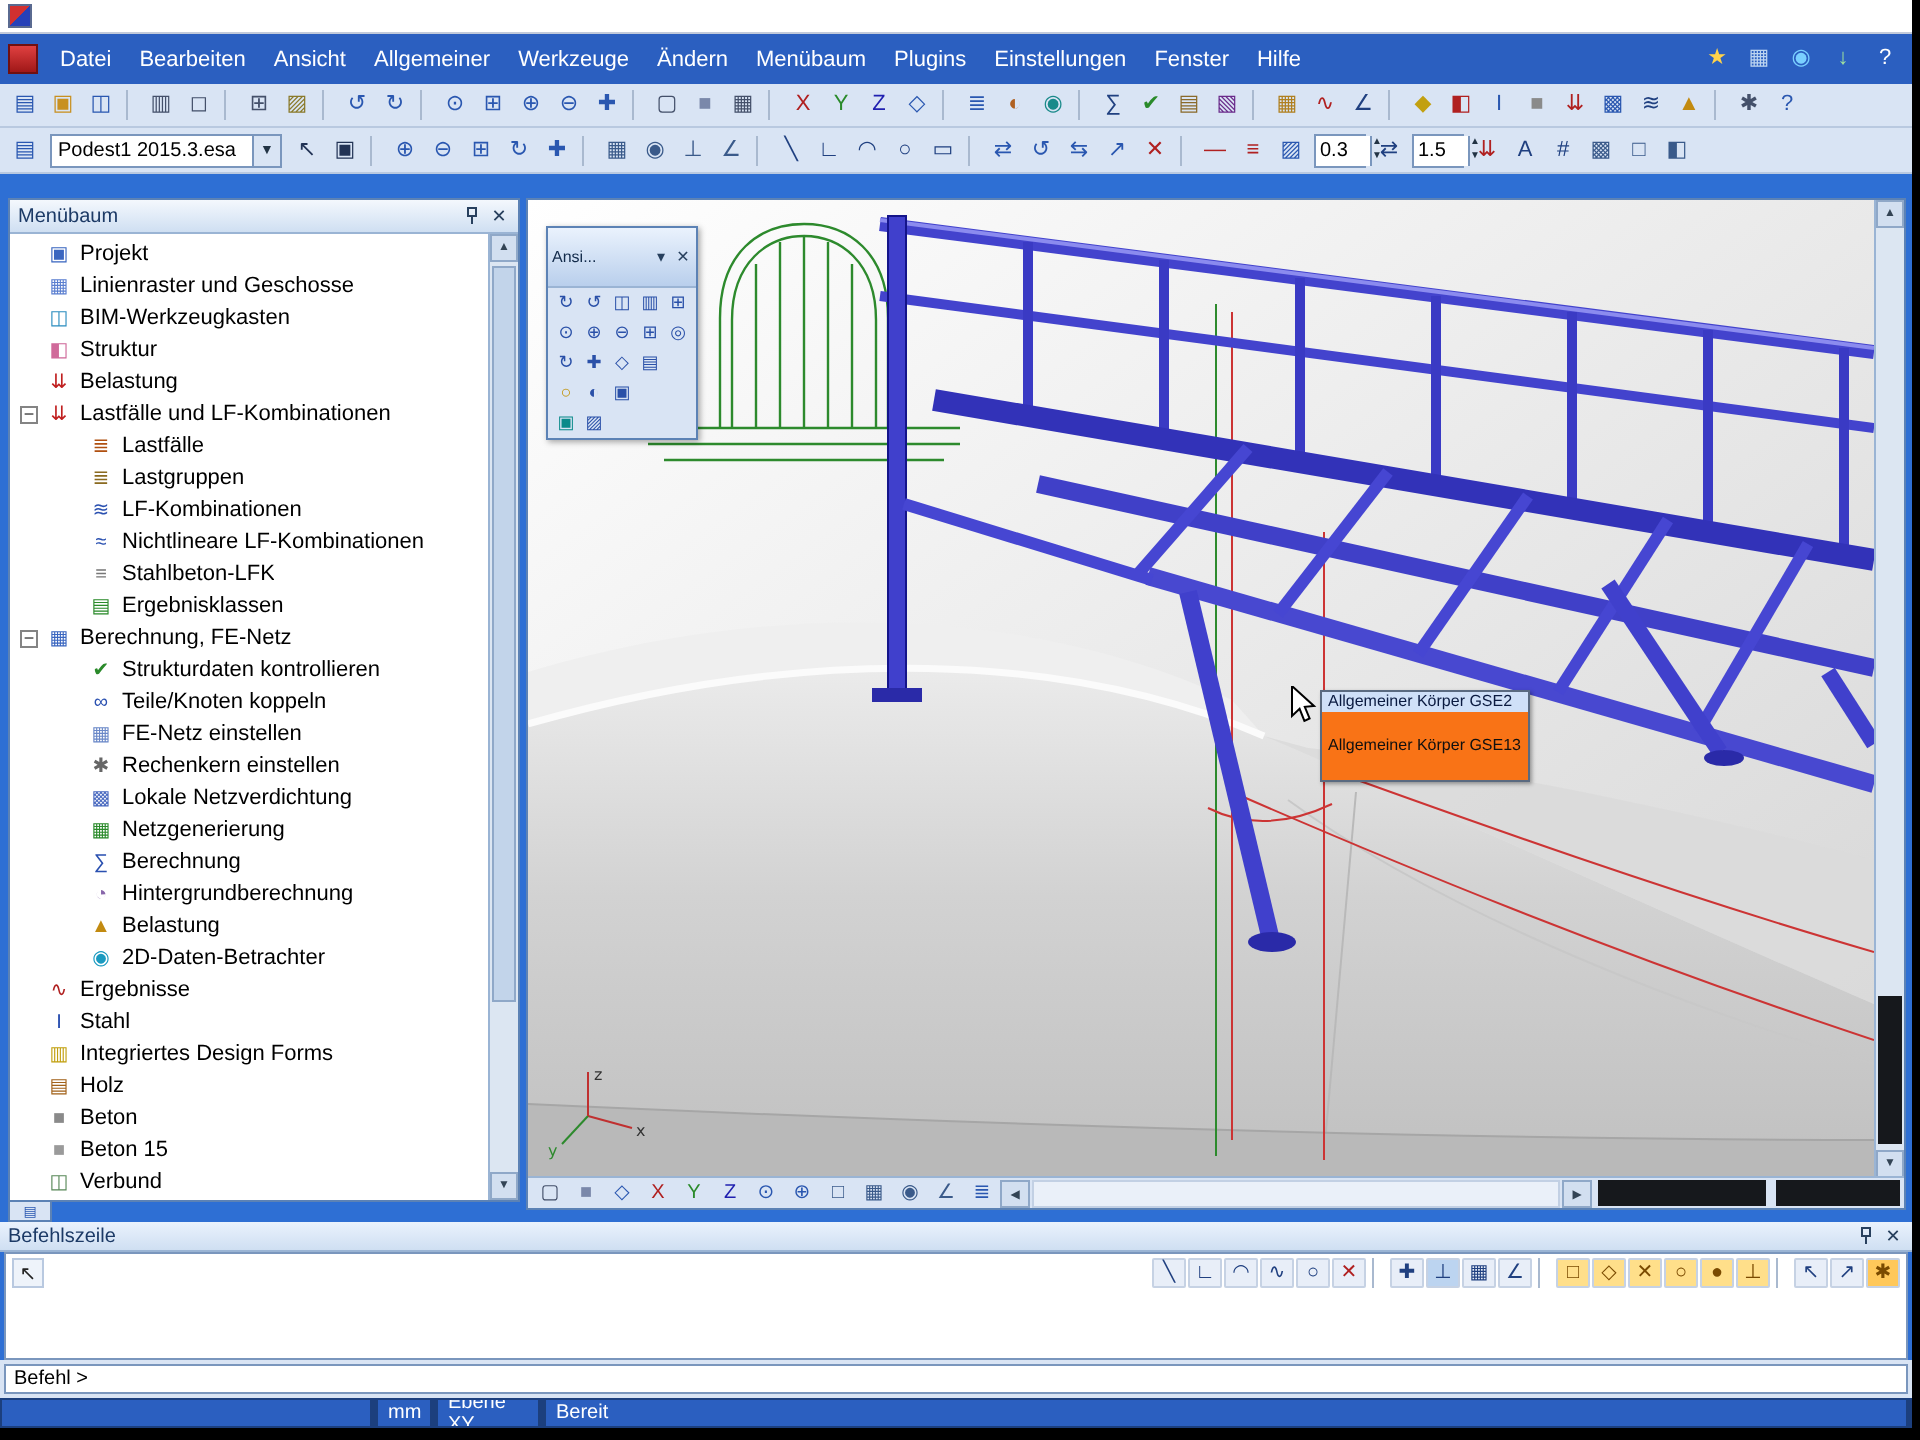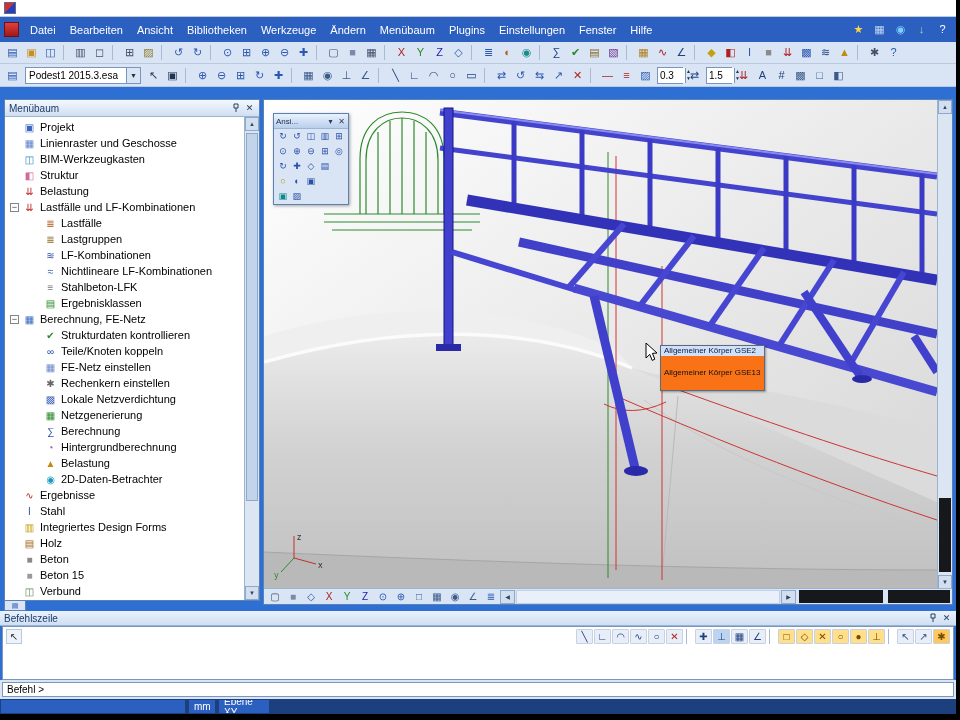--- a/index.html
+++ b/index.html
@@ -59,21 +59,21 @@
   .vpvs{position:absolute;right:0;top:0;width:15px;height:489px;background:#dce6f2;border-left:1px solid #9ab4d4}
   .vpvs .thumb{position:absolute;left:1px;width:12px;background:#16181c}
   .vpbottom{position:absolute;left:0;bottom:0;width:100%;height:16px;background:#d9e4f4;border-top:1px solid #9ab4d4;display:flex;align-items:center;padding-left:2px}
   .vpbottom .tbi{width:18px;height:14px;font-size:10px}
   .hsbtn{width:15px;height:14px;background:#d2dff0;border:1px solid #8fa8c8;font-size:6px;display:flex;align-items:center;justify-content:center;color:#345;flex:0 0 15px}
   .hstrack{flex:1;height:14px;background:#eaf0f9;border:1px solid #c2d0e4;margin:0 1px}
   .hblk{height:13px;background:#16181c;flex:0 0 auto}
 
   
   .ftb{position:absolute;left:9px;top:13px;width:76px;background:#d9e4f4;border:1px solid #5c82b5;box-shadow:1px 1px 3px rgba(0,0,0,.35)}
-  .ftb-h{height:15px;background:linear-gradient(#eaf2fd,#b9cfec);display:flex;align-items:center;font-size:8px;color:#122a4a;padding:0 2px;border-bottom:1px solid #9ab4d4}
+  .ftb-h{height:30px;background:linear-gradient(#eaf2fd,#b9cfec);display:flex;align-items:center;font-size:8px;color:#122a4a;padding:0 2px;border-bottom:1px solid #9ab4d4}
   .ftb-h .sp{margin-left:auto;display:flex;gap:2px}
   .ftb-h .xbtn{font-size:8px;width:9px}
   .ftb-row{display:flex;padding:1px 2px}
   .ftb .tbi{width:14px;height:13px;font-size:9px}
 
   
   .tooltip{position:absolute;left:396px;top:245px;font-size:8px;line-height:10px;border:1px solid #5a6a80;box-shadow:1px 1px 2px rgba(0,0,0,.35);white-space:nowrap;z-index:6}
   .tt1{background:#cfe0f8;color:#0a1a40;padding:0 3px}
   .tt2{background:#f97316;color:#101010;padding:12px 3px}
   .cursor{position:absolute;left:381px;top:243px;z-index:7}
@@ -102,21 +102,21 @@
   <div class="titlebar">
     <span class="appicon"></span>
   </div>
 
   <div class="menubar">
     <span class="menubook"></span>
     <div class="menus">
         <span class="menu-item"><span>Datei</span></span>
         <span class="menu-item"><span>Bearbeiten</span></span>
         <span class="menu-item"><span>Ansicht</span></span>
-        <span class="menu-item"><span>Bibliotheken</span></span>
+        <span class="menu-item"><span>Allgemeiner</span></span>
         <span class="menu-item"><span>Werkzeuge</span></span>
         <span class="menu-item"><span>Ändern</span></span>
         <span class="menu-item"><span>Menübaum</span></span>
         <span class="menu-item"><span>Plugins</span></span>
         <span class="menu-item"><span>Einstellungen</span></span>
         <span class="menu-item"><span>Fenster</span></span>
         <span class="menu-item"><span>Hilfe</span></span>
       </div>
   </div>
   <div class="menu-right tbrow">
@@ -891,15 +891,18 @@
   <div class="statusbar">
       <div class="seg" style="width: 186px;">
         <span></span>
       </div>
       <div class="seg" style="width: 28px;">
         <span>mm</span>
       </div>
       <div class="seg" style="width: 52px;">
         <span>Ebene XY</span>
       </div>
+      <div class="seg" style="width: 682px;">
+        <span>Bereit</span>
+      </div>
     </div>
 
 </div>
 
 </body></html>

